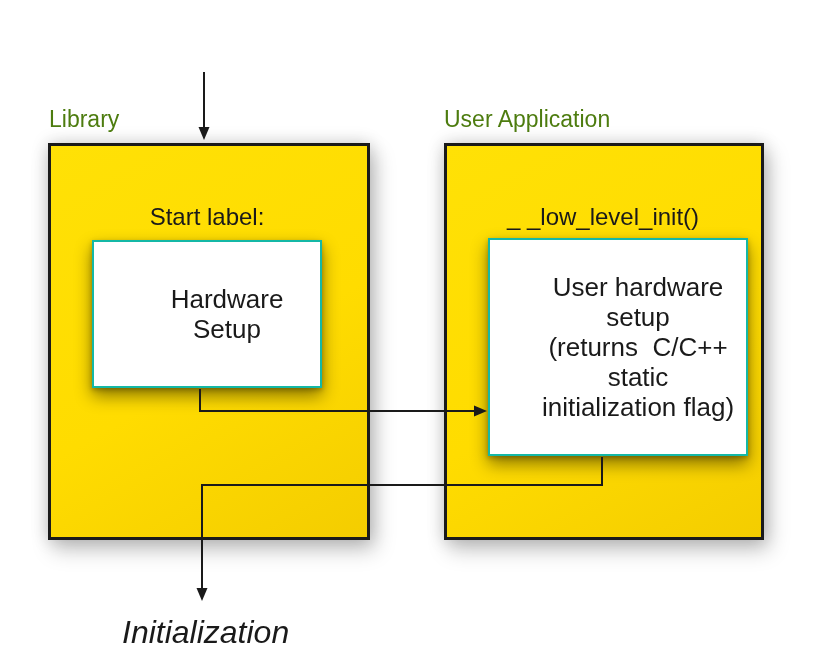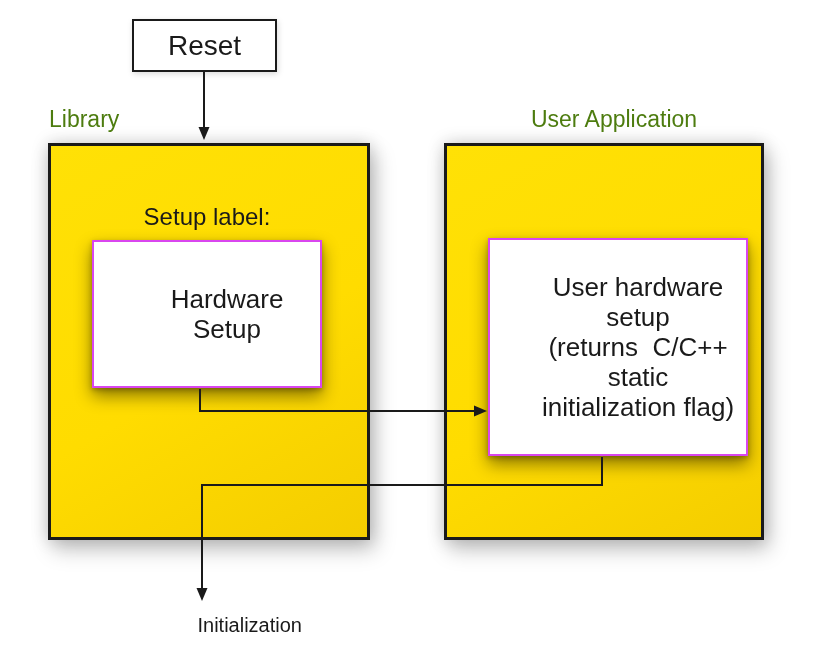--- a/index.html
+++ b/index.html
@@ -45,78 +45,77 @@
   .region.userapp { left: 444px; top: 143px; width: 320px; height: 397px; }
   .region-title {
     position: absolute;
     top: 106px;
     font-size: 23px;
     color: #4d7c0f;
     z-index: 2;
     white-space: nowrap;
   }
   .title-library { left: 49px; }
-  .title-userapp { left: 454px; width: 320px; text-align: center; }
+  .title-userapp { left: 444px; width: 320px; }
   .inner-label {
     position: absolute;
     top: 203px;
     width: 230px;
     text-align: center;
     font-size: 24px;
     z-index: 3;
     white-space: nowrap;
   }
   .label-start { left: 92px; }
   .label-lowlevel { left: 488px; }
   .white-box {
     background: #ffffff;
-    border: 2px solid #d946ef;
+    border: 2px solid #14b8a6;
     font-size: 26px;
     line-height: 30px;
     box-shadow: 0 8px 16px rgba(0,0,0,0.45), 0 2px 5px rgba(0,0,0,0.25);
     z-index: 3;
     padding-left: 40px;
   }
   .hw-box { left: 92px; top: 240px; width: 230px; height: 148px; }
   .user-hw-box { left: 488px; top: 238px; width: 260px; height: 218px; }
   .pre { white-space: pre-wrap; }
   .init-label {
     position: absolute;
     left: 122px; top: 614px; width: 180px;
-    text-align: right;
-    font-size: 20px;
+    text-align: left;
+    font-size: 32px;
     z-index: 2;
+    font-style: italic;
   }
   
   .wires {
     position: absolute;
     left: 0; top: 0;
     width: 830px; height: 663px;
     z-index: 5;
     pointer-events: none;
   }
   .wires path, .wires line { stroke: #1a1a1a; stroke-width: 2; fill: none; }
   .wires polygon { fill: #1a1a1a; stroke: none; }
 </style>
 </head>
 <body>
 
 <div class="canvas">
 
-  <div class="node reset-box">
-    <span>Reset</span>
-  </div>
 
   <div class="region-title title-library">Library</div>
   <div class="region-title title-userapp">User Application</div>
 
   <div class="region library"></div>
   <div class="region userapp"></div>
 
-  <div class="inner-label label-start">Setup label:</div>
+  <div class="inner-label label-start">Start label:</div>
+  <div class="inner-label label-lowlevel">_ _low_level_init()</div>
 
   <div class="node white-box hw-box">
     <span class="pre">Hardware
 Setup</span>
   </div>
   <div class="node white-box user-hw-box">
     <span class="pre">User hardware
 setup
 (returns  C/C++
 static

